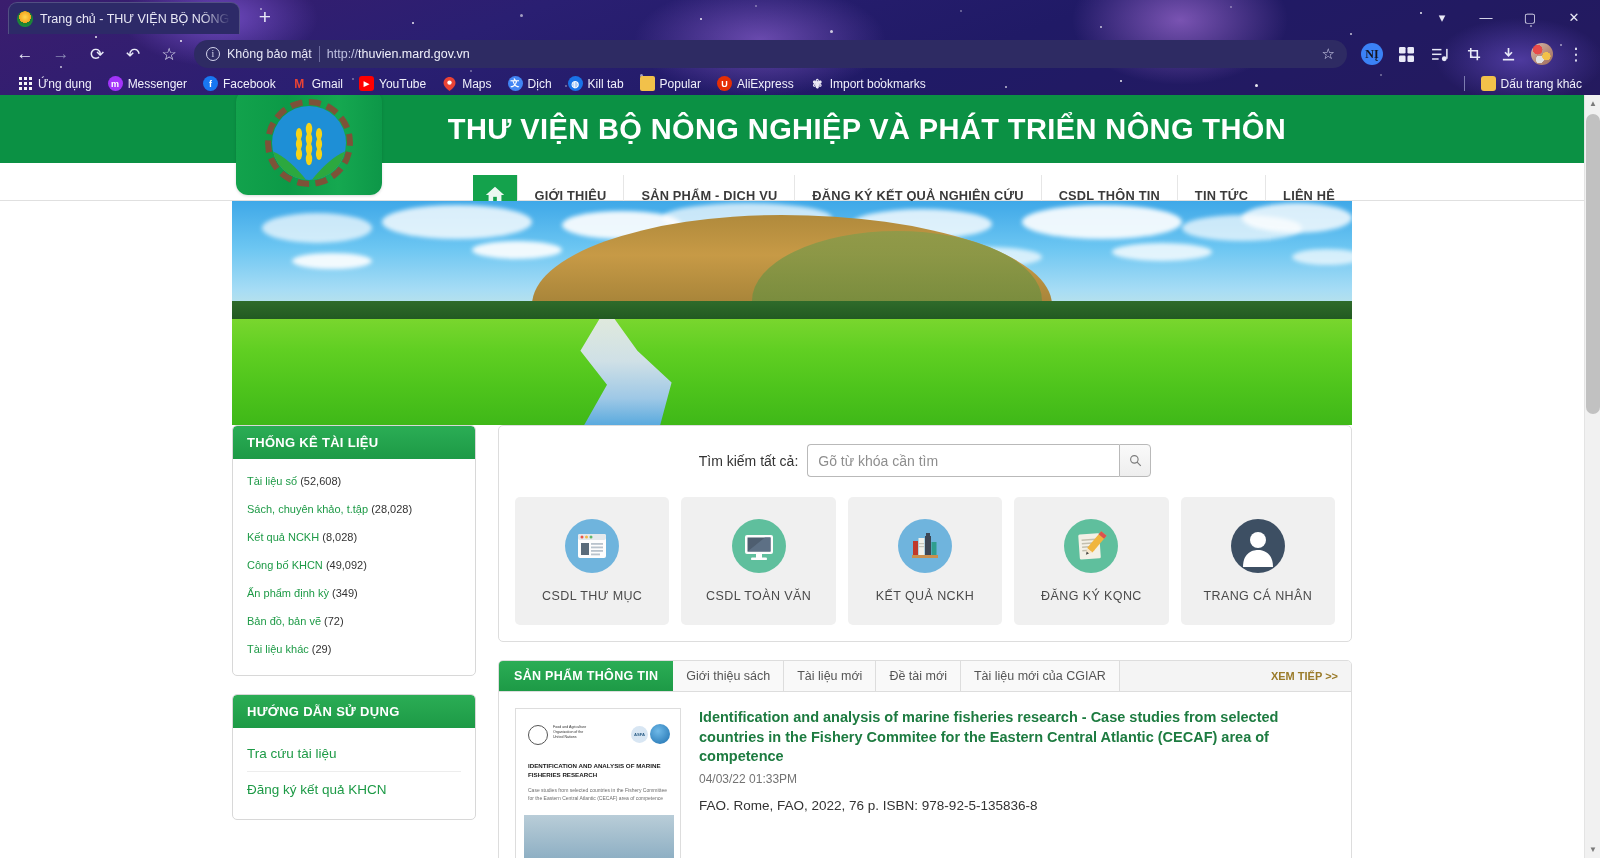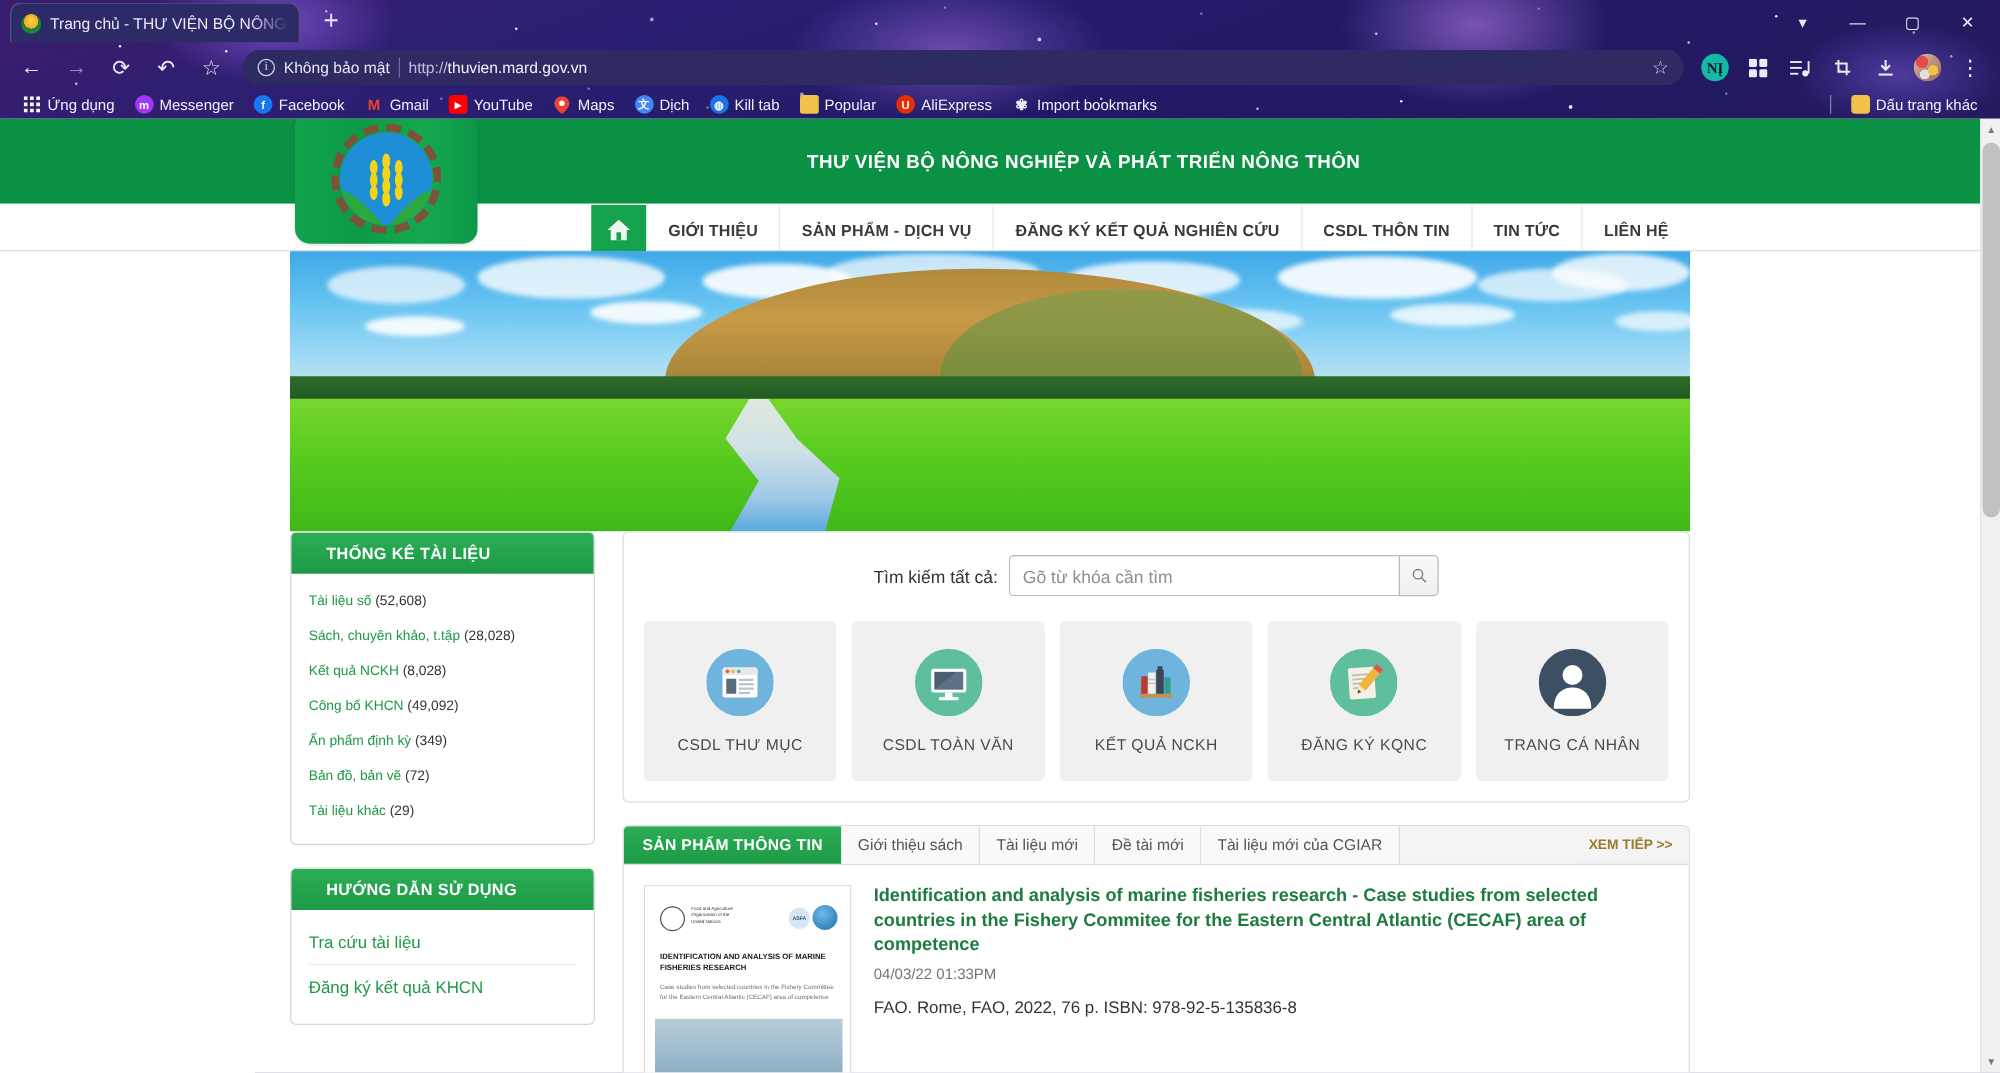--- a/index.html
+++ b/index.html
@@ -87,21 +87,21 @@
   .omni-sep { width:1px; height:16px; background:#6d6ca0; }
   .omni-url { color:#bfc0e0; font-size:12.5px; white-space:nowrap; }
   .omni-url b { color:#f0f0fb; font-weight:400; }
   .omni-star { margin-left:auto; color:#d4d5ef; font-size:15px; }
   .navicons { display:flex; align-items:center; gap:2px; }
   .navicon {
     width:32px;height:30px;display:flex;align-items:center;justify-content:center;
     color:#e9eaf8; font-size:15px;
   }
   .ext-avatar {
-    width:22px;height:22px;border-radius:50%;background:#14b8a6;
+    width:22px;height:22px;border-radius:50%;background:#3b82f6;
     display:flex;align-items:center;justify-content:center;
     font-family:"Liberation Serif",serif; font-size:12px; color:#14131e; font-weight:bold;
   }
   .profile-pic {
     width:22px;height:22px;border-radius:50%;
     background:
       radial-gradient(circle at 30% 30%, #e84a4a 0%, #e84a4a 22%, transparent 23%),
       radial-gradient(circle at 70% 60%, #f2c14a 0%, #f2c14a 20%, transparent 21%),
       radial-gradient(circle at 40% 75%, #e0e0e0 0%, #e0e0e0 18%, transparent 19%),
       linear-gradient(135deg,#d8b9a8,#9e6a5a);
@@ -144,21 +144,21 @@
 
   
   .site-header {
     position:absolute; top:0; left:0; width:1584px; height:68px;
     background:#0b9144;
   }
   .header-inner { position:relative; width:1120px; margin:0 auto; height:68px; }
   .site-title {
     position:absolute; left:190px; top:0; width:890px; height:68px;
     display:flex; align-items:center; justify-content:center;
-    color:#ffffff; font-size:15px; font-weight:bold; letter-spacing:.4px;
+    color:#ffffff; font-size:29px; font-weight:bold; letter-spacing:.4px;
     text-align:left;
   }
 
   
   .logo-badge {
     position:absolute; top:-5px; left:4px; width:146px; height:105px;
     background:linear-gradient(90deg,#12a24c 0%, #0c9a47 35%, #15a850 70%, #0d9748 100%);
     border-radius:12px; z-index:30;
     box-shadow:0 1px 3px rgba(0,0,0,.15);
     display:flex; align-items:center; justify-content:center;
@@ -181,21 +181,21 @@
     position:absolute; bottom:-2px; left:50%; transform:translateX(-50%);
     width:84px; height:34px;
   }
 
   
   .navmenu {
     position:absolute; top:68px; left:0; width:1584px; height:38px;
     background:#ffffff; border-bottom:1px solid #e0e0e0;
   }
   .navmenu-inner {
-    position:relative; width:1120px; margin:1px auto; height:40px;
+    position:relative; width:1120px; margin:12px auto; height:40px;
     display:flex; justify-content:flex-end;
   }
   .nav-home {
     width:44px; background:#14a24c; display:flex; align-items:center; justify-content:center;
   }
   .nav-item {
     display:flex; align-items:center; padding:0 17px;
     font-size:12.8px; font-weight:bold; color:#3a3a3a; letter-spacing:.2px;
     border-left:1px solid #e6e6e6; white-space:nowrap;
   }
@@ -248,21 +248,21 @@
   .col-left { position:absolute; left:0; top:0; width:244px; }
   .col-right { position:absolute; left:266px; top:0; width:854px; }
 
   .panel {
     border:1px solid #d8d8d8; border-radius:5px; background:#fff;
     margin-bottom:18px; overflow:hidden;
   }
   .panel-head {
     background:linear-gradient(180deg,#2bad55 0%, #1d9a46 100%);
     color:#fff; font-size:13px; font-weight:bold; letter-spacing:.3px;
-    padding:9px 28px;
+    padding:9px 14px;
     border-radius:4px 4px 0 0;
   }
   .panel-body { padding:8px 14px 12px 14px; }
   .stat-row { padding:8px 0; font-size:11px; }
   .stat-name { color:#1d9a46; }
   .stat-count { color:#333; }
   .guide-row { padding:10px 0; font-size:13.5px; color:#1d9a46; border-bottom:1px solid #ededed; }
   .guide-row:last-child { border-bottom:none; }
 
   .search-card {

